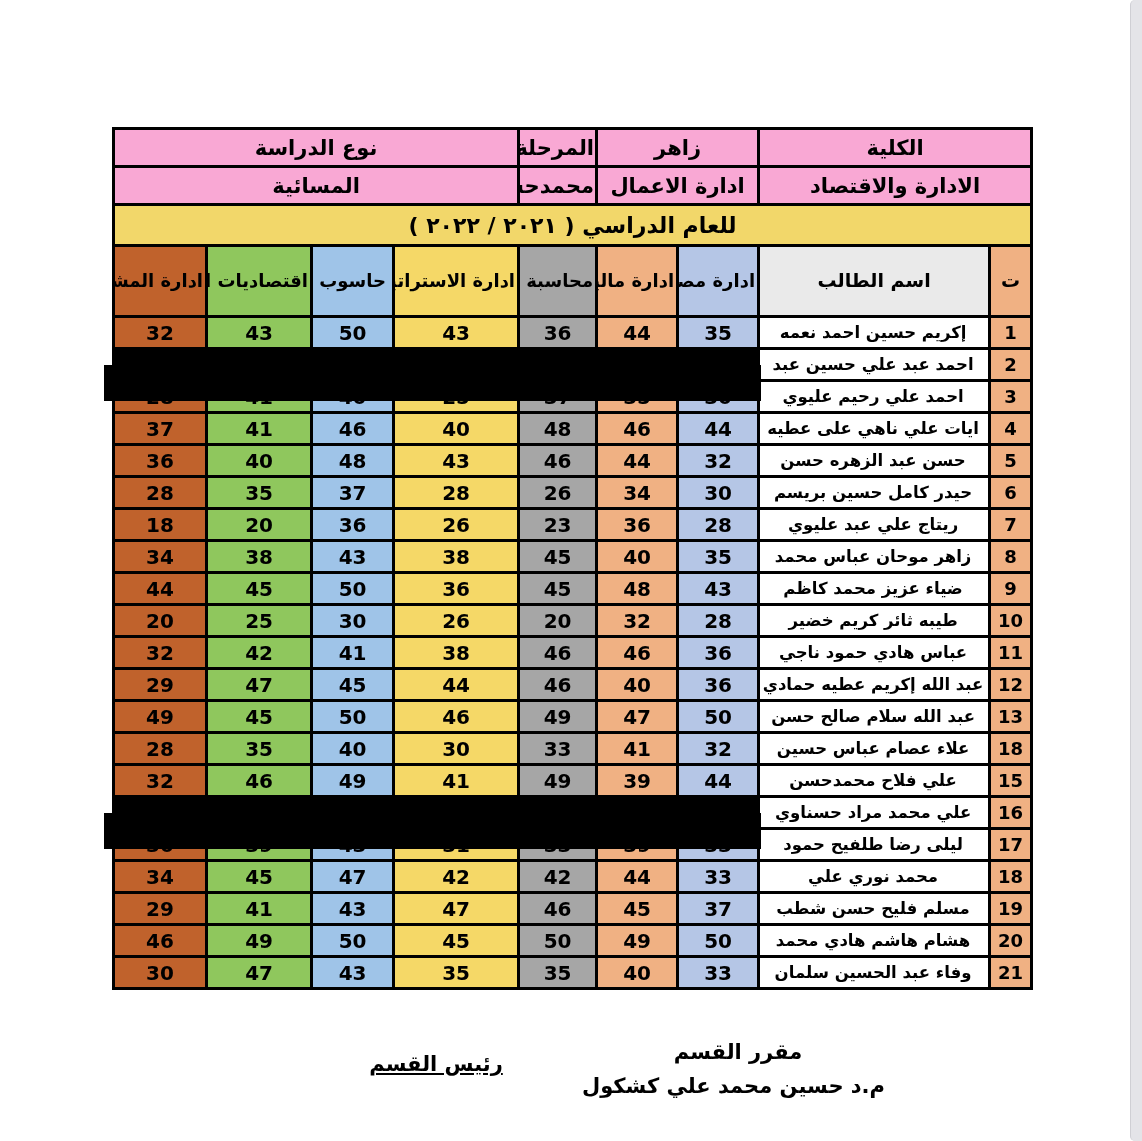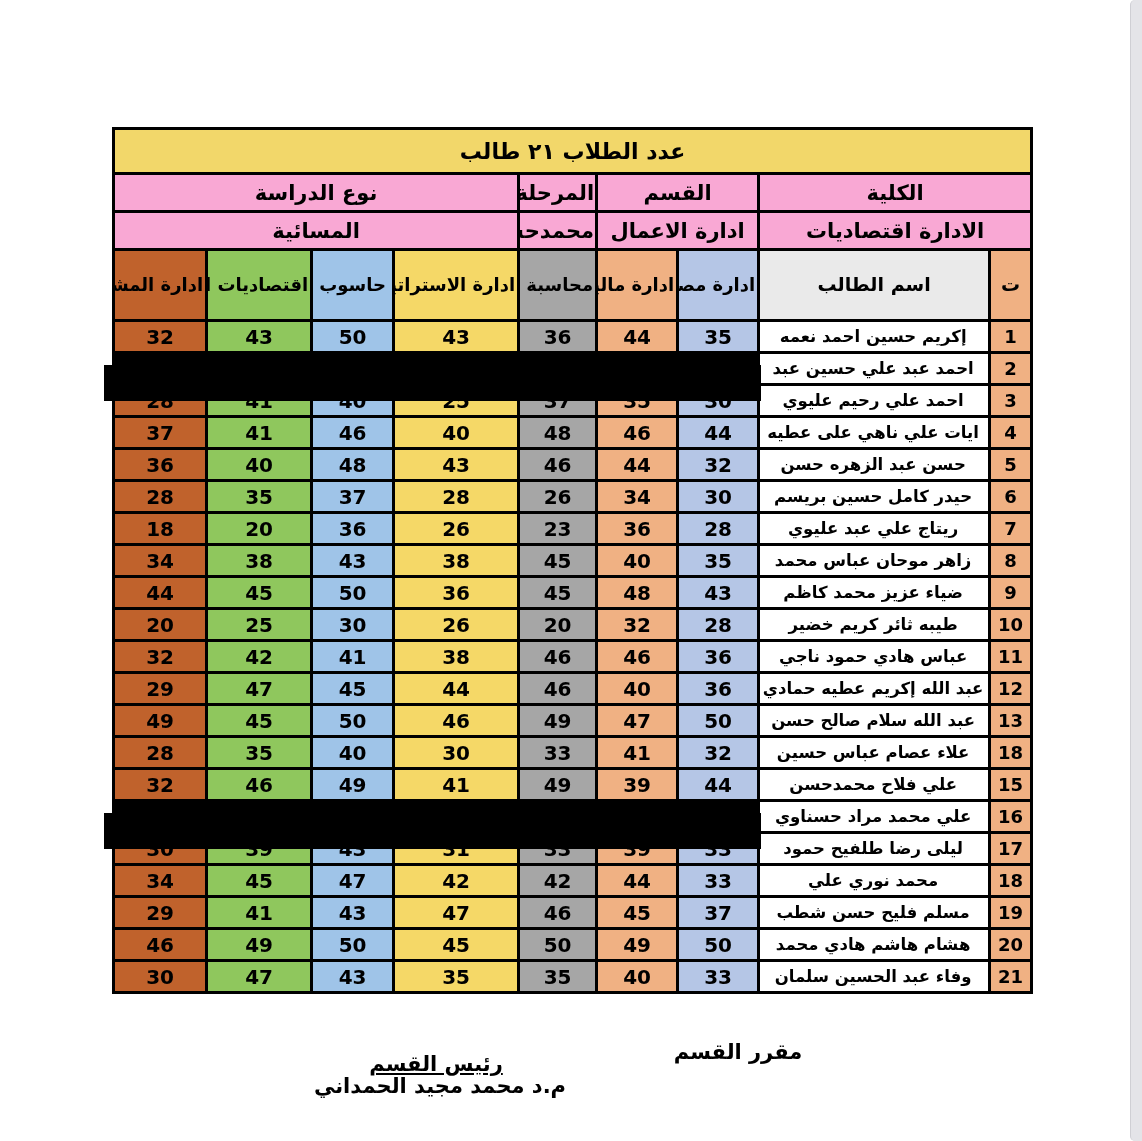--- a/index.html
+++ b/index.html
@@ -62,33 +62,33 @@
         <col style="width: 81px;">
         <col style="width: 81px;">
         <col style="width: 78px;">
         <col style="width: 125px;">
         <col style="width: 82px;">
         <col style="width: 105px;">
         <col style="width: 93px;">
       </colgroup>
     <tbody>
       <tr>
-        <td class="banner-yellow" colspan="9" dir="rtl">عدد الطلاب ٢١ طالب</td>
-      </tr>
-      <tr>
         <td class="banner-green" colspan="2" dir="rtl">الكلية</td>
-        <td class="banner-green" colspan="2" dir="rtl">القسم</td>
+        <td class="banner-green" colspan="2" dir="rtl">زاهر</td>
         <td class="banner-green" dir="rtl">المرحلة</td>
         <td class="banner-green" colspan="4" dir="rtl">نوع الدراسة</td>
       </tr>
       <tr>
-        <td class="banner-green" colspan="2" dir="rtl">الادارة اقتصاديات</td>
+        <td class="banner-green" colspan="2" dir="rtl">الادارة والاقتصاد</td>
         <td class="banner-green" colspan="2" dir="rtl">ادارة الاعمال</td>
         <td class="banner-green" dir="rtl">محمدحسن</td>
         <td class="banner-green" colspan="4" dir="rtl">المسائية</td>
+      </tr>
+      <tr>
+        <td class="year-cell" colspan="9" dir="rtl">للعام الدراسي ( ٢٠٢١ / ٢٠٢٢ )</td>
       </tr>
       <tr id="cols-row">
         <td class="col-head idx-head" dir="rtl">ت</td>
         <td class="col-head name-head" dir="rtl">اسم الطالب</td>
       <td class="col-head" dir="rtl" style="background: rgb(181, 198, 230);">ادارة مصارف</td>
           <td class="col-head" dir="rtl" style="background: rgb(240, 177, 131);">ادارة مالية</td>
           <td class="col-head" dir="rtl" style="background: rgb(166, 166, 166);">محاسبة كلفة ١</td>
           <td class="col-head" dir="rtl" style="background: rgb(245, 216, 103);">ادارة الاستراتيجية</td>
           <td class="col-head" dir="rtl" style="background: rgb(159, 196, 232);">حاسوب</td>
           <td class="col-head" dir="rtl" style="background: rgb(143, 199, 93);">اقتصاديات الاعمال</td>
@@ -326,17 +326,17 @@
           <td class="grade-cell" style="background: rgb(143, 199, 93);">47</td>
           <td class="grade-cell" style="background: rgb(192, 98, 44);">30</td>
         </tr>
       </tbody>
   </table>
 
   <div class="redaction-bar bar-row2"></div>
   <div class="redaction-bar bar-row16"></div>
 
   <div class="footer-item f-right-title">مقرر القسم</div>
+  <div class="footer-item f-right-name">م.د حسين محمد علي كشكول</div>
   <div class="footer-item f-left-title">رئيس القسم</div>
-  <div class="footer-item f-left-name">م.د محمد مجيد الحمداني</div>
 
   <div class="scroll-strip"></div>
 </div>
 
 </body></html>

